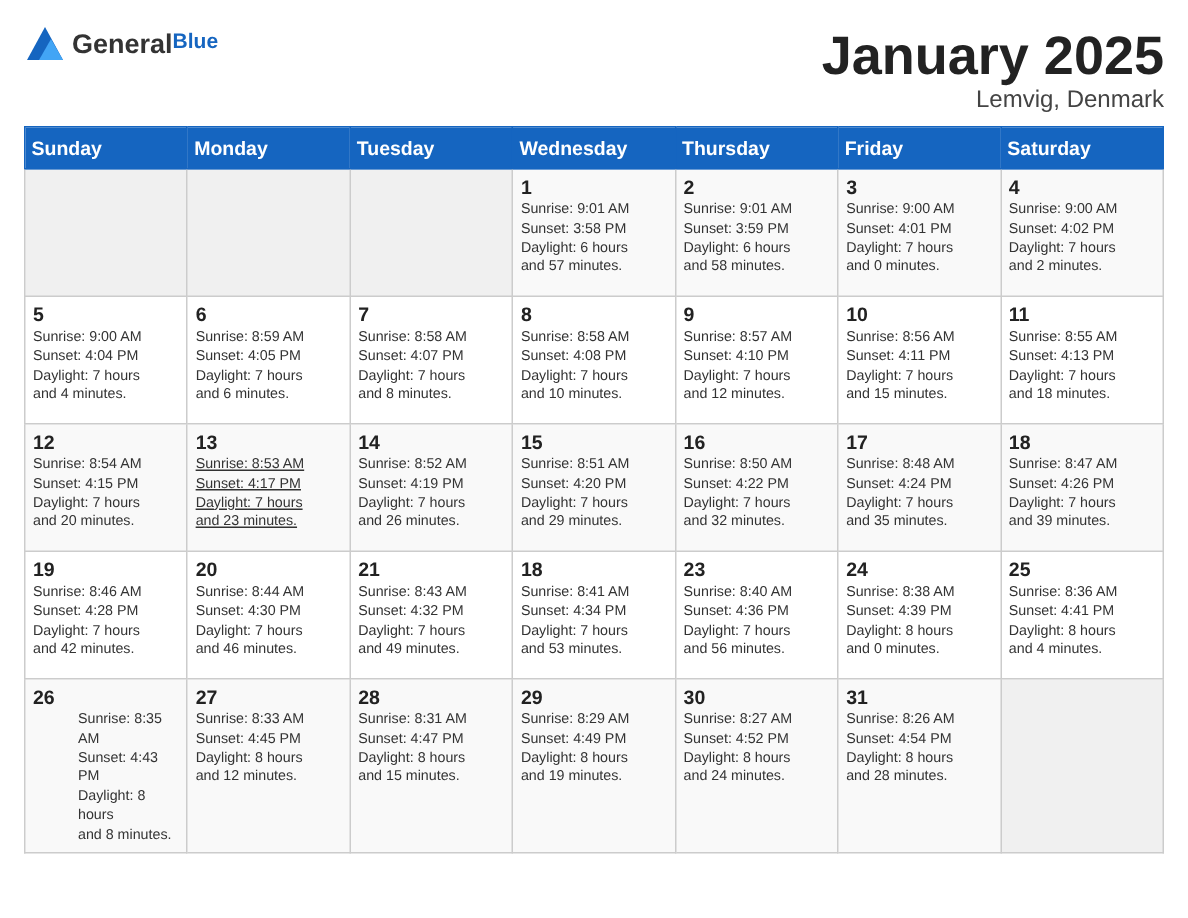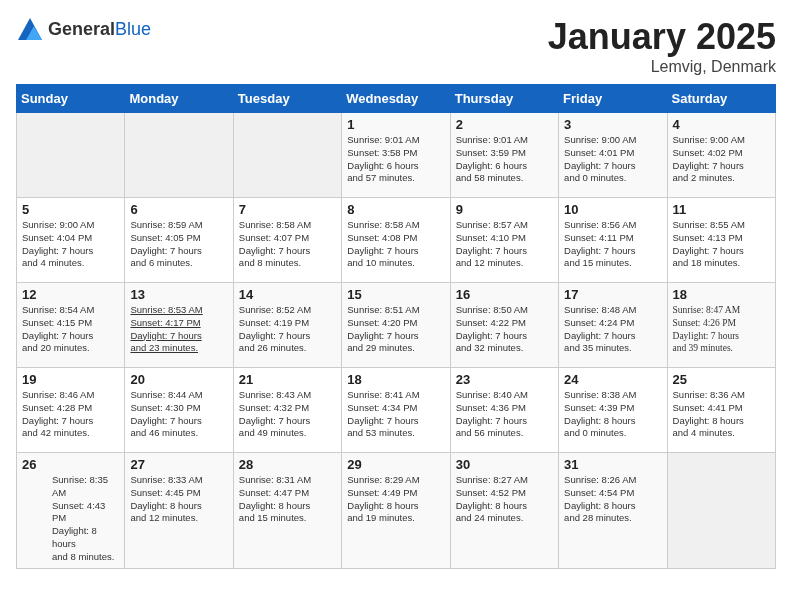--- a/index.html
+++ b/index.html
@@ -24,22 +24,22 @@
       display: flex;
       flex-direction: row;
       line-height: 1.1;
     }
     .logo-general {
       font-size: 18px;
       font-weight: bold;
       color: #333;
     }
     .logo-blue {
-      font-size: 18px;
-      font-weight: normal;
+      font-size: 14px;
+      font-weight: bold;
       color: #1565c0;
     }
     .logo-icon {
       width: 28px;
       height: 28px;
       margin-right: 4px;
     }
     .title-block {
       text-align: right;
     }
@@ -253,21 +253,21 @@
         </td>
         <td>
           <span class="day-num">17</span>
           <div class="day-info" style="white-space: pre-line;">Sunrise: 8:48 AM
 Sunset: 4:24 PM
 Daylight: 7 hours
 and 35 minutes.</div>
         </td>
         <td>
           <span class="day-num">18</span>
-          <div class="day-info" style="white-space: pre-line; font-family: Liberation Serif, serif;">Sunrise: 8:47 AM
+          <div class="day-info" style="white-space: pre-line;">Sunrise: 8:47 AM
 Sunset: 4:26 PM
 Daylight: 7 hours
 and 39 minutes.</div>
         </td>
       </tr>
       <tr>
         <td>
           <span class="day-num">19</span>
           <div class="day-info" style="white-space: pre-line;">Sunrise: 8:46 AM
 Sunset: 4:28 PM

